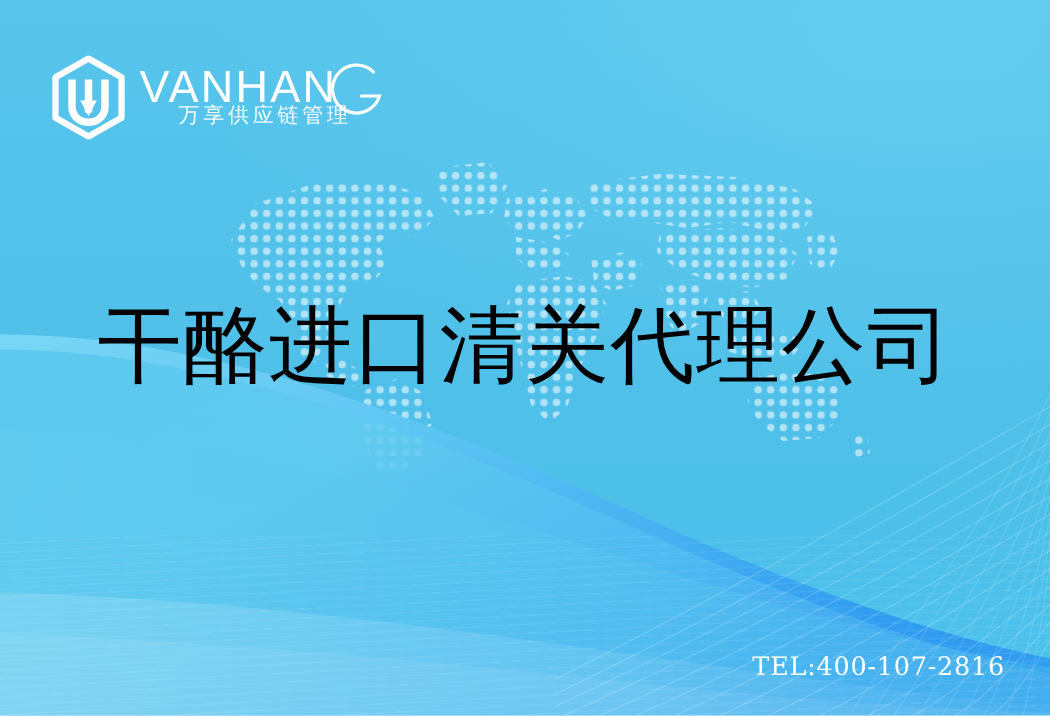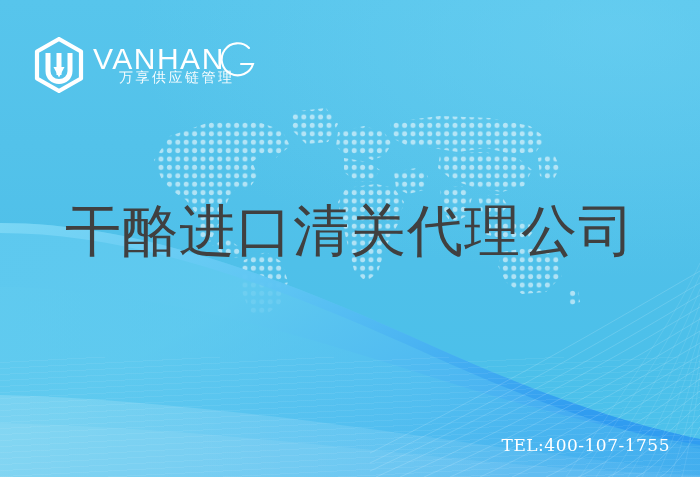--- a/index.html
+++ b/index.html
@@ -138,21 +138,21 @@
     font-family: "DejaVu Sans", "Liberation Sans", sans-serif;
   }
 
   
   .headline {
     position: absolute;
     left: 0;
     right: 0;
     top: 203px;
     text-align: center;
-    color: #404040;
+    color: #000000;
     font-size: 56px;
     line-height: 1;
     letter-spacing: 1px;
     font-weight: 500;
     font-family: "DejaVu Sans", "Liberation Sans", sans-serif;
     white-space: nowrap;
   }
 
   
   .telephone {
@@ -318,15 +318,15 @@
         <svg viewBox="0 0 48 48" xmlns="http://www.w3.org/2000/svg">
           <path d="M34,14 A16,16 0 1 0 38,30 L26,30" fill="none" stroke="#ffffff" stroke-width="2.1" stroke-linecap="round"></path>
         </svg>
       </div>
       <div class="logo-sub">万享供应链管理</div>
     </div>
   </div>
 
   <div class="headline">干酪进口清关代理公司</div>
 
-  <div class="telephone">TEL:400-107-1755</div>
+  <div class="telephone">TEL:400-107-2816</div>
 
 </div>
 
 </body></html>

